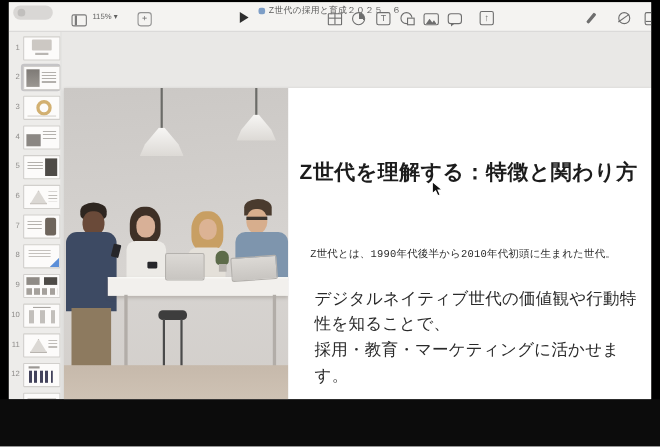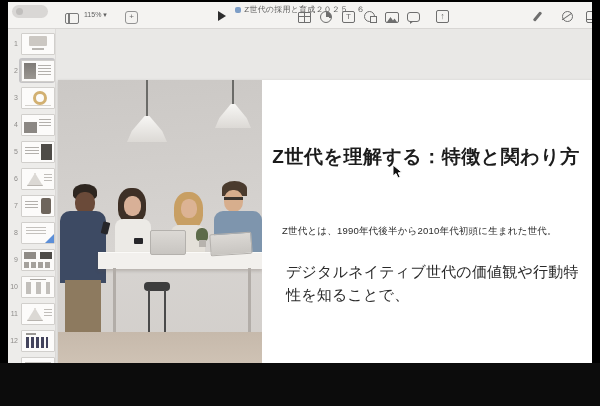--- a/index.html
+++ b/index.html
@@ -92,21 +92,21 @@
   .plant{position:absolute;left:138px;top:148px;width:12px;height:13px;background:#5d6b4a;border-radius:45% 45% 30% 30%;}
   .pot{position:absolute;left:141px;top:160px;width:7px;height:7px;background:#b7b3ae;}
   .phone{position:absolute;background:#26262a;border-radius:1px;}
   .t-leg{position:absolute;top:188px;width:3px;height:68px;background:#b2ada8;}
   .stool{position:absolute;left:86px;top:202px;width:26px;height:9px;background:#3d3d3d;border-radius:4px;}
   .stool-leg{position:absolute;top:210px;width:2px;height:45px;background:#4a4a4a;}
   .floor{position:absolute;left:0;right:0;top:252px;height:51px;background:linear-gradient(#c6b9ab,#d4c8ba);}
   
   #slide-title{position:absolute;left:204px;right:2px;top:64px;text-align:center;
                font-size:19px;font-weight:600;color:#1c1c1c;letter-spacing:.5px;}
-  .body-line1{position:absolute;left:224px;top:145px;font-size:9.5px;color:#2a2a2a;letter-spacing:.2px;}
+  .body-line1{position:absolute;left:224px;top:145px;font-size:9.5px;color:#2a2a2a;letter-spacing:.2px;font-family:Liberation Mono, monospace;}
   .body-line2{position:absolute;left:228px;top:180px;font-size:15px;line-height:1.55;color:#2a2a2a;letter-spacing:.2px;}
   
   #cursor{position:absolute;left:392px;top:164px;z-index:30;}
   
   #controls{position:absolute;left:0;top:363px;width:600px;height:43px;background:#0c0c0c;}
 </style>
 </head>
 <body>
 
 <div id="stage">
@@ -271,20 +271,21 @@
           <div class="stool"></div>
           <div class="stool-leg" style="left:90px;"></div>
           <div class="stool-leg" style="left:106px;"></div>
           <div class="floor"></div>
         </div>
 
         <div id="slide-title">Z世代を理解する：特徴と関わり方</div>
         <div class="body-line1">Z世代とは、1990年代後半から2010年代初頭に生まれた世代。</div>
         <div class="body-line2">
           <div>デジタルネイティブ世代の価値観や行動特性を知ることで、</div>
+          <div>採用・教育・マーケティングに活かせます。</div>
         </div>
       </div>
     </div>
   </div>
 
   <svg id="cursor" width="12" height="16" viewBox="0 0 12 16">
     <path d="M1 1 L1 12 L4 9.5 L6 14 L8.2 13 L6.2 8.8 L10 8.5 Z" fill="#111" stroke="#fff" stroke-width="1"></path>
   </svg>
 
   <div id="controls">

